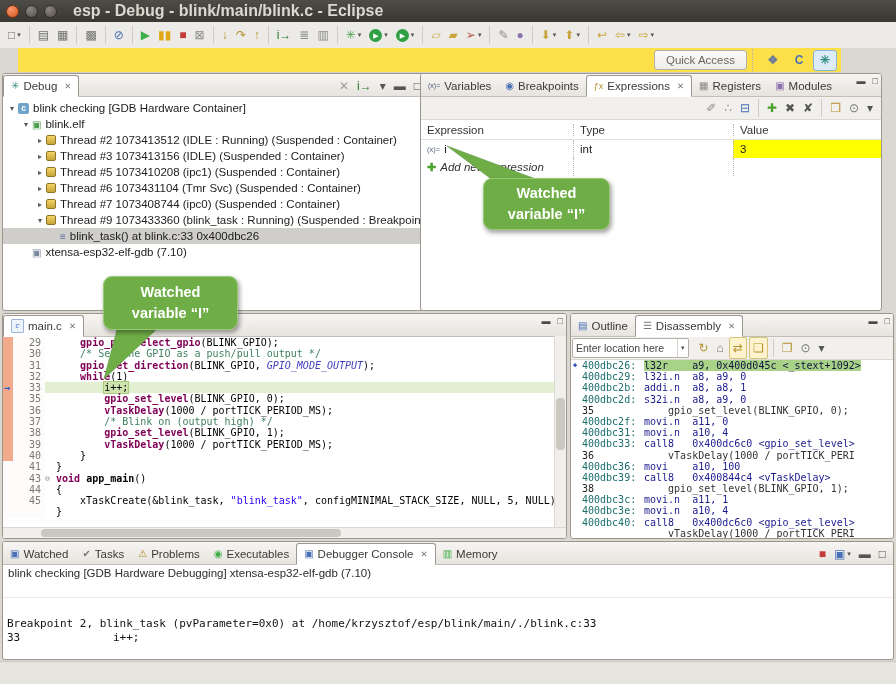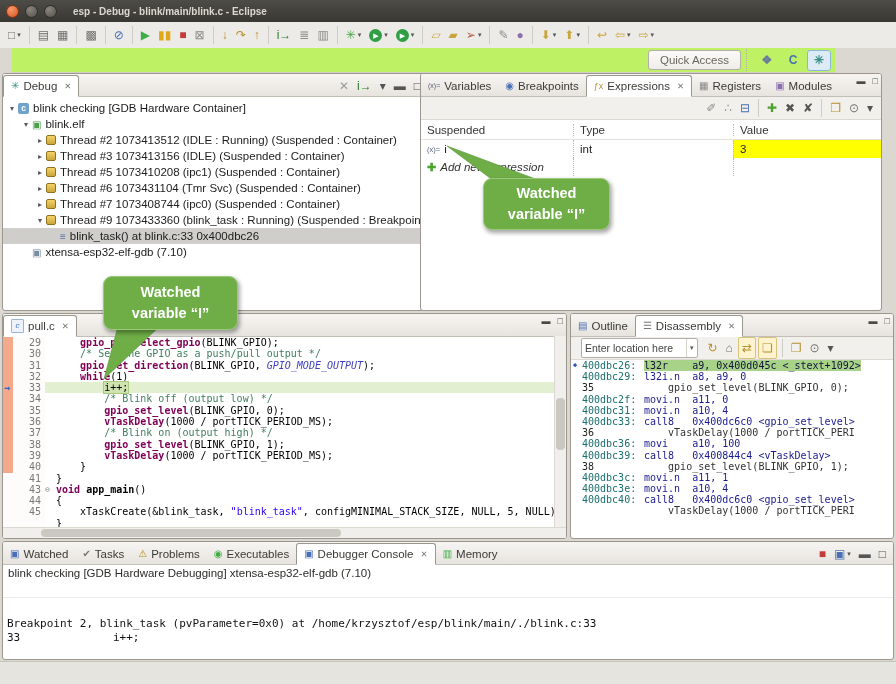--- a/index.html
+++ b/index.html
@@ -4,25 +4,25 @@
 <style>
   html,body{margin:0;padding:0}
   body{width:896px;height:684px;position:relative;background:#dbd8d2;overflow:hidden;
        font-family:"Liberation Sans",sans-serif;-webkit-font-smoothing:antialiased}
   
   .titlebar{position:absolute;left:0;top:0;width:896px;height:22px;
     background:linear-gradient(#4e4c47,#393732);display:flex;align-items:center;z-index:5}
   .winbtn{width:13px;height:13px;border-radius:50%;margin-left:6px;box-sizing:border-box}
   .wb-close{background:radial-gradient(circle at 35% 30%,#f59a6e,#d9531e);border:1px solid #7e3414}
   .wb-min,.wb-max{background:radial-gradient(circle at 35% 30%,#8a857e,#55514b);border:1px solid #2f2d29}
-  .title{color:#dcd8cf;font-size:10px;font-weight:bold;margin-left:16px;white-space:nowrap}
+  .title{color:#dcd8cf;font-size:16px;font-weight:bold;margin-left:16px;white-space:nowrap}
   
   .toolbar{position:absolute;left:0;top:22px;width:896px;height:26px;background:#edebe7;
     display:flex;align-items:center;padding-left:4px;box-sizing:border-box;z-index:4}
-  .qa-row{position:absolute;left:12px;top:48px;width:823px;height:24px;background:#bef264;
+  .qa-row{position:absolute;left:18px;top:48px;width:823px;height:24px;background:#fde047;
     border-bottom:1px solid #d2cfc9;z-index:4}
   .tbtn{display:inline-flex;align-items:center;height:20px;padding:0 3px;margin:0 1px;border-radius:2px;cursor:default}
   .tbtn.tg{background:#fdf3cf;border:1px solid #d8c27a}
   .glyph{font-size:12px;line-height:1;white-space:nowrap}
   .glyph.circ{width:13px;height:13px;border-radius:50%;display:inline-flex;align-items:center;
     justify-content:center;font-size:7px;color:#fff}
   .dd{font-size:7px;color:#555;margin-left:2px}
   .tsep{width:1px;height:18px;background:#cfccc6;margin:0 4px;align-self:center}
   .qa{position:absolute;right:94px;top:2px;height:20px;border:1px solid #b3afa8;
     background:linear-gradient(#fbfaf8,#efede9);border-radius:3px;color:#6a675f;
@@ -402,21 +402,21 @@
       </span>
       <span class="tbtn">
         <span class="glyph" style="color: rgb(119, 119, 119);">⊙</span>
       </span>
       <span class="tbtn">
         <span class="glyph" style="color: rgb(85, 85, 85);">▾</span>
       </span>
     </div>
   <div class="xtable">
     <div class="xhead">
-      <span class="xcol1">Suspended</span>
+      <span class="xcol1">Expression</span>
       <span class="xcol2">Type</span>
       <span class="xcol3">Value</span>
     </div>
     <div class="xrow">
       <span class="xcell xcol1">
         <span class="xicon">(x)=</span>
         <span>i</span>
       </span>
       <span class="xcell xcol2">int</span>
       <span class="xcell xcol3 val-hl">3</span>
@@ -429,35 +429,34 @@
       <span class="xcell xcol2"></span>
       <span class="xcell xcol3"></span>
     </div>
   </div>
 </div>
 
 <div class="view" id="editor-view">
   <div class="tabbar">
     <span class="tab active">
       <span class="ticon ic-cfile">c</span>
-      <span>pull.c</span>
+      <span>main.c</span>
       <span class="tclose">✕</span>
     </span>
     <span class="tb-right">
       <span class="mm">▬</span>
       <span class="mm">□</span>
     </span>
   </div>
   <div class="codebody">
       <div class="cline"><span class="cl-strip mark"></span><span class="cl-num">29</span><span class="cl-fold"></span><span class="cl-text"><span>    </span><span class="k">gpio_pad_select_gpio</span><span>(BLINK_GPIO);</span></span></div>
       <div class="cline"><span class="cl-strip mark"></span><span class="cl-num">30</span><span class="cl-fold"></span><span class="cl-text"><span>    </span><span class="c">/* Set the GPIO as a push/pull output */</span></span></div>
       <div class="cline"><span class="cl-strip mark"></span><span class="cl-num">31</span><span class="cl-fold"></span><span class="cl-text"><span>    </span><span class="k">gpio_set_direction</span><span>(BLINK_GPIO, </span><span class="m">GPIO_MODE_OUTPUT</span><span>);</span></span></div>
       <div class="cline"><span class="cl-strip mark"></span><span class="cl-num">32</span><span class="cl-fold"></span><span class="cl-text"><span>    </span><span class="k">while</span><span>(1)</span></span></div>
       <div class="cline cur"><span class="cl-strip mark"></span><span class="cl-arrow">→</span><span class="cl-num">33</span><span class="cl-fold"></span><span class="cl-text"><span>        </span><span class="hl">i++;</span></span></div>
-      <div class="cline"><span class="cl-strip mark"></span><span class="cl-num">34</span><span class="cl-fold"></span><span class="cl-text"><span>        </span><span class="c">/* Blink off (output low) */</span></span></div>
       <div class="cline"><span class="cl-strip mark"></span><span class="cl-num">35</span><span class="cl-fold"></span><span class="cl-text"><span>        </span><span class="k">gpio_set_level</span><span>(BLINK_GPIO, 0);</span></span></div>
       <div class="cline"><span class="cl-strip mark"></span><span class="cl-num">36</span><span class="cl-fold"></span><span class="cl-text"><span>        </span><span class="k">vTaskDelay</span><span>(1000 / portTICK_PERIOD_MS);</span></span></div>
       <div class="cline"><span class="cl-strip mark"></span><span class="cl-num">37</span><span class="cl-fold"></span><span class="cl-text"><span>        </span><span class="c">/* Blink on (output high) */</span></span></div>
       <div class="cline"><span class="cl-strip mark"></span><span class="cl-num">38</span><span class="cl-fold"></span><span class="cl-text"><span>        </span><span class="k">gpio_set_level</span><span>(BLINK_GPIO, 1);</span></span></div>
       <div class="cline"><span class="cl-strip mark"></span><span class="cl-num">39</span><span class="cl-fold"></span><span class="cl-text"><span>        </span><span class="k">vTaskDelay</span><span>(1000 / portTICK_PERIOD_MS);</span></span></div>
       <div class="cline"><span class="cl-strip mark"></span><span class="cl-num">40</span><span class="cl-fold"></span><span class="cl-text"><span>    }</span></span></div>
       <div class="cline"><span class="cl-strip"></span><span class="cl-num">41</span><span class="cl-fold"></span><span class="cl-text"><span>}</span></span></div>
       <div class="cline"><span class="cl-strip"></span><span class="cl-num">43</span><span class="cl-fold">⊖</span><span class="cl-text"><span class="k">void</span><span> </span><span class="b">app_main</span><span>()</span></span></div>
       <div class="cline"><span class="cl-strip"></span><span class="cl-num">44</span><span class="cl-fold"></span><span class="cl-text"><span>{</span></span></div>
       <div class="cline"><span class="cl-strip"></span><span class="cl-num">45</span><span class="cl-fold"></span><span class="cl-text"><span>    xTaskCreate(&amp;blink_task, </span><span class="str">"blink_task"</span><span>, configMINIMAL_STACK_SIZE, NULL, 5, NULL);</span></span></div>
@@ -480,21 +479,21 @@
       <span class="tab active">
         <span class="ticon ic-disasm">☰</span>
         <span>Disassembly</span>
         <span class="tclose">✕</span>
       </span>
       <span class="tb-right">
         <span class="mm">▬</span>
         <span class="mm">□</span>
       </span>
     </div>
-  <div class="vtoolbar" style="justify-content:flex-start;padding-left:10px">
+  <div class="vtoolbar" style="justify-content:flex-start;padding-left:1px">
     <span class="combo">
       <input value="Enter location here" style="">
       <span class="dd">▾</span>
     </span>
     <span style="display:flex;align-items:center">
         <span class="tbtn">
           <span class="glyph" style="color: rgb(181, 145, 47);">↻</span>
         </span>
         <span class="tbtn">
           <span class="glyph" style="color: rgb(119, 119, 119);">⌂</span>
@@ -513,20 +512,22 @@
           <span class="glyph" style="color: rgb(119, 119, 119);">⊙</span>
         </span>
         <span class="tbtn">
           <span class="glyph" style="color: rgb(85, 85, 85);">▾</span>
         </span>
       </span>
   </div>
   <div class="dbody">
       <div class="drow dhl"><span class="dmark">◆</span><span class="daddr">400dbc26:</span><span class="dinstr">l32r    a9, 0x400d045c &lt;_stext+1092&gt;</span></div>
       <div class="drow"><span class="dmark"></span><span class="daddr">400dbc29:</span><span class="dinstr">l32i.n  a8, a9, 0</span></div>
+      <div class="drow"><span class="dmark"></span><span class="daddr">400dbc2b:</span><span class="dinstr">addi.n  a8, a8, 1</span></div>
+      <div class="drow"><span class="dmark"></span><span class="daddr">400dbc2d:</span><span class="dinstr">s32i.n  a8, a9, 0</span></div>
       <div class="drow"><span class="dmark"></span><span class="dsrcnum">35</span><span class="dsrctxt">    gpio_set_level(BLINK_GPIO, 0);</span></div>
       <div class="drow"><span class="dmark"></span><span class="daddr">400dbc2f:</span><span class="dinstr">movi.n  a11, 0</span></div>
       <div class="drow"><span class="dmark"></span><span class="daddr">400dbc31:</span><span class="dinstr">movi.n  a10, 4</span></div>
       <div class="drow"><span class="dmark"></span><span class="daddr">400dbc33:</span><span class="dinstr">call8   0x400dc6c0 &lt;gpio_set_level&gt;</span></div>
       <div class="drow"><span class="dmark"></span><span class="dsrcnum">36</span><span class="dsrctxt">    vTaskDelay(1000 / portTICK_PERI</span></div>
       <div class="drow"><span class="dmark"></span><span class="daddr">400dbc36:</span><span class="dinstr">movi    a10, 100</span></div>
       <div class="drow"><span class="dmark"></span><span class="daddr">400dbc39:</span><span class="dinstr">call8   0x400844c4 &lt;vTaskDelay&gt;</span></div>
       <div class="drow"><span class="dmark"></span><span class="dsrcnum">38</span><span class="dsrctxt">    gpio_set_level(BLINK_GPIO, 1);</span></div>
       <div class="drow"><span class="dmark"></span><span class="daddr">400dbc3c:</span><span class="dinstr">movi.n  a11, 1</span></div>
       <div class="drow"><span class="dmark"></span><span class="daddr">400dbc3e:</span><span class="dinstr">movi.n  a10, 4</span></div>

